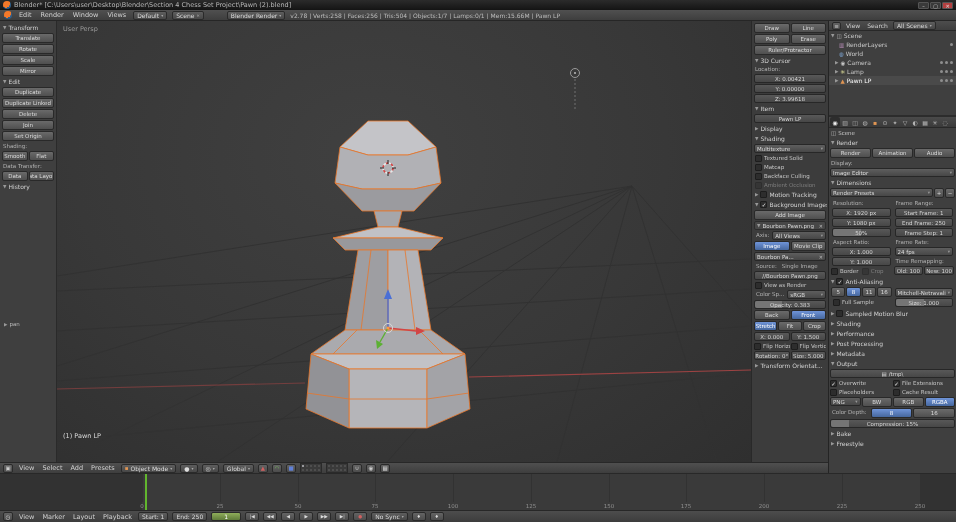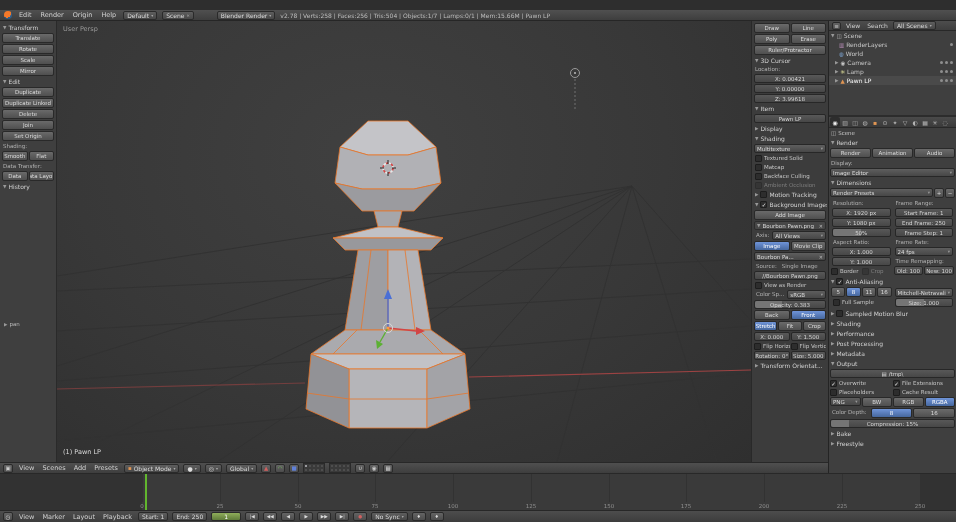--- a/index.html
+++ b/index.html
@@ -31,21 +31,21 @@
 .dd2{height:9px;background:linear-gradient(#5e5e5e,#474747);border:1px solid #272727;border-radius:2px;display:flex;align-items:center;justify-content:space-between;gap:2px;padding:0 2px;font-size:5.5px;color:#ddd;white-space:nowrap;overflow:hidden;margin:1px}
 .cb{width:7px;height:7px;flex:none;background:#2d2d2d;border:1px solid #1d1d1d;border-radius:1px;color:#eee;font-size:5.5px;line-height:6px;text-align:center}
 .cbrow{display:flex;align-items:center;gap:2px;margin:1px 2px;height:8px;font-size:5.5px;color:#c6c6c6;white-space:nowrap;overflow:hidden;min-width:0}
 .dim{opacity:.45}
 
 .toolshelf{position:absolute;left:0;top:21px;width:57px;height:441px;background:#3f3f3f;border-right:1px solid #2a2a2a;padding:1px;overflow:hidden}
 .op-label{position:absolute;left:4px;top:300px;font-size:5.5px;color:#b8b8b8;display:flex;gap:2px;align-items:center}
 
 .viewport{position:absolute;left:57px;top:21px;width:694px;height:441px;background:radial-gradient(ellipse at 45% 30%,#404040 0%,#383838 55%,#2f2f2f 100%);overflow:hidden}
 .vp-tl{position:absolute;left:6px;top:4px;font-size:6.5px;color:#9a9a9a}
-.vp-bl{position:absolute;left:6px;bottom:6px;font-size:6.5px;color:#dcdcdc}
+.vp-bl{position:absolute;left:6px;bottom:22px;font-size:6.5px;color:#dcdcdc}
 
 .npanel{position:absolute;left:751px;top:21px;width:77px;height:441px;background:#3c3c3c;border-left:1px solid #292929;padding:1px;overflow:hidden}
 .subhdr{display:flex;align-items:center;gap:2px;height:9px;font-size:5.5px;color:#d8d8d8;background:#474747;border:1px solid #2c2c2c;border-radius:2px;margin:1px;padding:0 2px;white-space:nowrap;overflow:hidden}
 .x{margin-left:auto;font-size:5px;color:#bbb}
 
 .rightcol{position:absolute;left:828px;top:21px;width:128px;height:452px;background:#3f3f3f;border-left:1px solid #242424}
 .outliner{height:96px;border-bottom:2px solid #2c2c2c;overflow:hidden}
 .o-header{height:10px;background:linear-gradient(#4d4d4d,#3e3e3e);border-bottom:1px solid #282828;display:flex;align-items:center;gap:3px;padding:0 3px;font-size:6px;white-space:nowrap}
 .o-row{display:flex;align-items:center;gap:2px;height:9px;padding:0 2px;font-size:6px;color:#c9c9c9;white-space:nowrap;overflow:hidden}
 .o-ic{font-size:5.5px;flex:none}
@@ -73,27 +73,36 @@
 .playhead{position:absolute;left:145px;top:0;bottom:0;width:2px;background:#62b62e}
 .timelinebar{position:absolute;left:0;top:510px;width:956px;height:12px;background:linear-gradient(#4d4d4d,#3c3c3c);border-top:1px solid #272727;display:flex;align-items:center;gap:4px;padding:0 3px;font-size:6.5px;white-space:nowrap}
 .t-btn{width:14px;height:9px;background:linear-gradient(#646464,#4c4c4c);border:1px solid #2a2a2a;border-radius:2px;display:flex;align-items:center;justify-content:center;font-size:4.5px;color:#ddd;flex:none}
 .frame-cur{background:linear-gradient(#8fae5a,#5f7a3a);color:#fff;border:1px solid #2a2a2a;border-radius:2px;height:9px;display:flex;align-items:center;justify-content:center;width:30px;font-size:6px}
 </style>
 </head>
 <body>
 
 <div id="root">
 
+  <div class="titlebar">
+    <span class="blogo"></span>
+    <span>Blender* [C:\Users\user\Desktop\Blender\Section 4 Chess Set Project\Pawn (2).blend]</span>
+    <span class="winbtns">
+      <span class="win-btn">–</span>
+      <span class="win-btn">▢</span>
+      <span class="win-btn win-close">✕</span>
+    </span>
+  </div>
 
   <div class="infobar">
     <span class="blogo"></span>
     <span class="menu">Edit</span>
     <span class="menu">Render</span>
-    <span class="menu">Origin</span>
-    <span class="menu">Help</span>
+    <span class="menu">Window</span>
+    <span class="menu">Views</span>
     <span class="dd">
         <span>Default</span>
         <span class="arr">▾</span>
       </span>
     <span class="dd">
         <span>Scene</span>
         <span class="arr">✕</span>
       </span>
     <span class="dd" style="margin-left:18px">
         <span>Blender Render</span>
@@ -634,21 +643,21 @@
           <span>Freestyle</span>
         </div>
     </div>
   </div>
 
   <div class="v3dheader">
     <span class="icon-box">
         <span>▣</span>
       </span>
     <span class="menu">View</span>
-    <span class="menu">Scenes</span>
+    <span class="menu">Select</span>
     <span class="menu">Add</span>
     <span class="menu">Presets</span>
     <span class="dd">
         <span class="ax" style="color:#e09553">▪</span>
         <span>Object Mode</span>
         <span class="arr">▾</span>
       </span>
     <span class="dd">
         <span>●</span>
         <span class="arr">▾</span>

